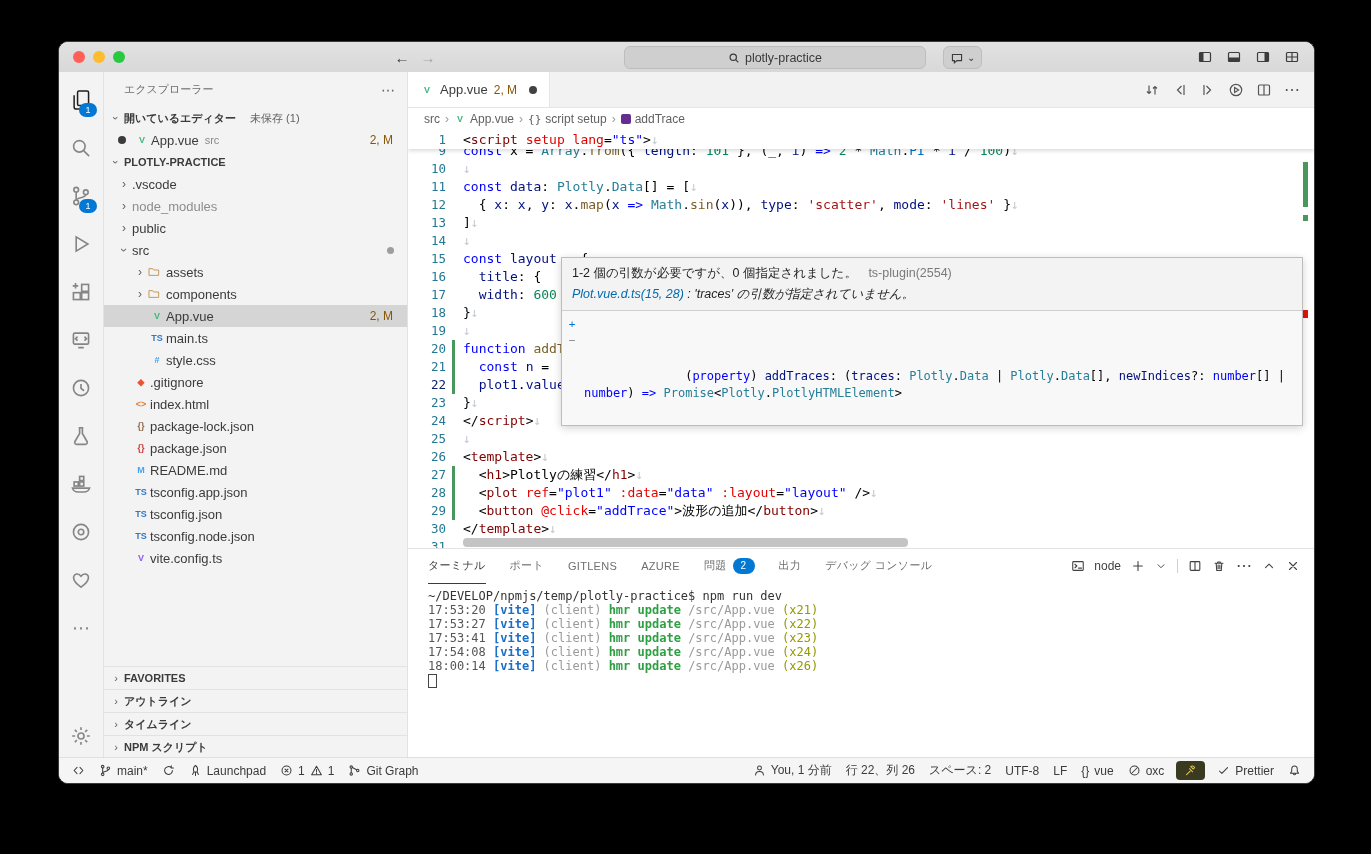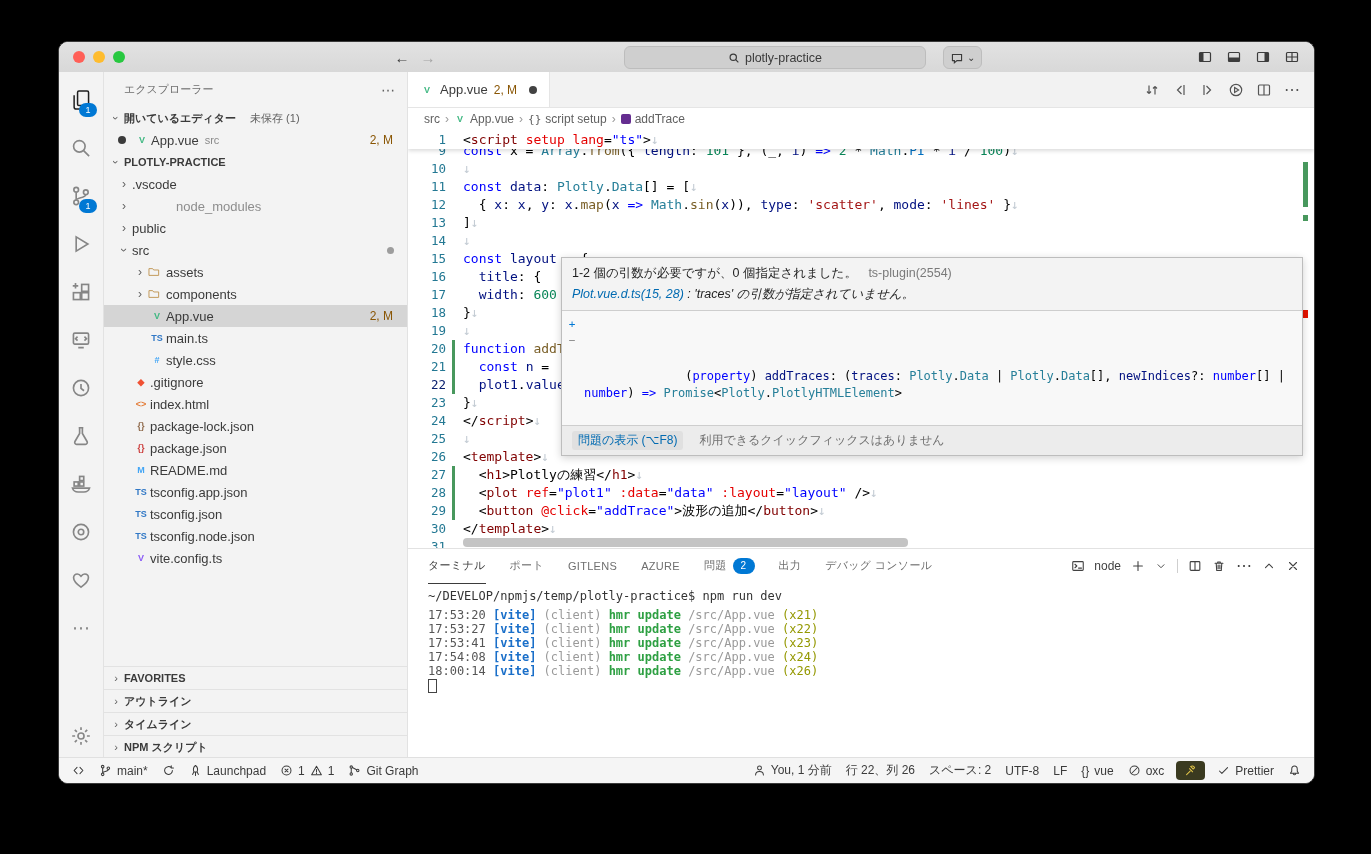--- a/index.html
+++ b/index.html
@@ -33,21 +33,21 @@
   .oe-item{height:22px;display:flex;align-items:center;padding-left:14px;}
   .dirty-dot{width:8px;height:8px;border-radius:50%;background:#3b3b3b;margin-right:7px;flex:none;}
   .fi{width:18px;flex:none;font-weight:bold;font-size:9px;display:inline-flex;justify-content:center;}
   .oe-detail{color:#8a8a8a;font-size:11px;margin-left:6px;}
   .deco{margin-left:auto;padding-right:14px;color:#895503;font-size:12px;}
   .tree-row{height:22px;display:flex;align-items:center;}
   .tree-row.selected{background:#d5d5d5;}
   .tree-row .chev{width:16px;flex:none;text-align:center;color:#616161;font-size:12px;}
   .chev-open{display:inline-block;transform:rotate(90deg);}
   .tree-label{white-space:nowrap;}
-  .dim{color:#8d8d8d;margin-left:44px;}
+  .dim{color:#8d8d8d;}
   .row-dot{width:7px;height:7px;border-radius:50%;background:#9d9d9d;margin-left:auto;margin-right:13px;flex:none;}
   .sb-bottom{position:absolute;left:0;right:0;bottom:0;}
   .sb-bottom .sb-sec{border-top:1px solid #e2e2e2;background:#f3f3f3;}
   
   .editorcol{flex:1;display:flex;flex-direction:column;background:#fff;min-width:0;position:relative;}
   .tabbar{height:35px;background:#f2f2f2;border-bottom:1px solid #e5e5e5;display:flex;align-items:stretch;flex:none;}
   .tab{background:#fff;border-right:1px solid #e5e5e5;display:flex;align-items:center;padding:0 12px;gap:6px;font-size:13px;color:#3b3b3b;}
   .tab .deco2{color:#895503;font-size:12px;}
   .tab .dot{width:8px;height:8px;border-radius:50%;background:#424242;margin-left:6px;}
   .ed-actions{margin-left:auto;display:flex;align-items:center;gap:12px;padding-right:14px;color:#555;}
@@ -91,21 +91,21 @@
   .hv-nofix{color:#6f6f6f;}
   
   .panel{height:209px;border-top:1px solid #e2e2e2;display:flex;flex-direction:column;flex:none;background:#fff;}
   .paneltabs{height:34px;display:flex;align-items:center;padding:0 14px 0 20px;gap:24px;flex:none;}
   .ptab{display:flex;align-items:center;gap:6px;font-size:11px;color:#6f6f6f;height:100%;border-bottom:1px solid transparent;letter-spacing:.3px;}
   .ptab.active{color:#3b3b3b;border-bottom-color:#3b3b3b;}
   .pbadge{min-width:16px;height:16px;border-radius:9px;background:#0078d4;color:#fff;font-size:10px;display:flex;align-items:center;justify-content:center;padding:0 3px;}
   .pctl{margin-left:auto;display:flex;align-items:center;gap:10px;color:#424242;font-size:12px;}
   .pctl .sep{width:1px;height:14px;background:#cfcfcf;}
   .termbody{padding:6px 0 0 20px;font-family:"DejaVu Sans Mono",monospace;font-size:12px;line-height:14px;color:#333;}
-  .tprompt{margin-bottom:5px;}
+  .tprompt{}
   .tline{white-space:pre;}
   .t-time{color:#555}.t-vite{color:#1a6fc9;font-weight:bold}.t-dim{color:#9a9a9a}
   .t-green{color:#2ea043;font-weight:bold}.t-count{color:#949800}
   .t-cursor{display:inline-block;width:7px;height:12px;border:1px solid #444;margin-top:1px;}
   
   .statusbar{position:absolute;left:0;right:0;bottom:0;height:25px;background:#f5f5f5;border-top:1px solid #e0e0e0;
     display:flex;align-items:center;font-size:12px;color:#3b3b3b;padding:0 6px;}
   .st-item{display:flex;align-items:center;gap:5px;padding:0 7px;height:100%;white-space:nowrap;}
   .st-right{margin-left:auto;display:flex;align-items:center;height:100%;}
   .st-item.boxed{background:#3a3a20;color:#e6c84a;height:19px;border-radius:4px;margin:0 5px;padding:0 8px;}
@@ -620,24 +620,20 @@
             </div>
             <div class="hv-linkrow">
               <span class="hv-link">Plot.vue.d.ts(15, 28)</span>
               <span>: 'traces' の引数が指定されていません。</span>
             </div>
             <div class="hv-sig">
               <span class="hv-pm hv-plus">+</span>
               <span class="hv-pm hv-minus">−</span>
               <span id="hv-sig-text"><span class="c-p">(</span><span class="c-k">property</span><span class="c-p">) </span><span class="c-v">addTraces</span><span class="c-p">: (</span><span class="c-v">traces</span><span class="c-p">: </span><span class="c-t">Plotly</span><span class="c-p">.</span><span class="c-t">Data</span><span class="c-p"> | </span><span class="c-t">Plotly</span><span class="c-p">.</span><span class="c-t">Data</span><span class="c-p">[], </span><span class="c-v">newIndices</span><span class="c-p">?: </span><span class="c-k">number</span><span class="c-p">[] | </span><span class="c-k">number</span><span class="c-p">) </span><span class="c-k">=&gt;</span><span class="c-p"> </span><span class="c-t">Promise</span><span class="c-p">&lt;</span><span class="c-t">Plotly</span><span class="c-p">.</span><span class="c-t">PlotlyHTMLElement</span><span class="c-p">&gt;</span></span>
             </div>
-            <div class="hv-actions">
-              <span class="hv-actbtn">問題の表示 (⌥F8)</span>
-              <span class="hv-nofix">利用できるクイックフィックスはありません</span>
-            </div>
           </div>
         </div>
 
         <div class="panel">
           <div class="paneltabs" id="paneltabs">
           <div class="ptab active">
                 <span>ターミナル</span>
               </div>
               <div class="ptab">
                 <span>ポート</span>

